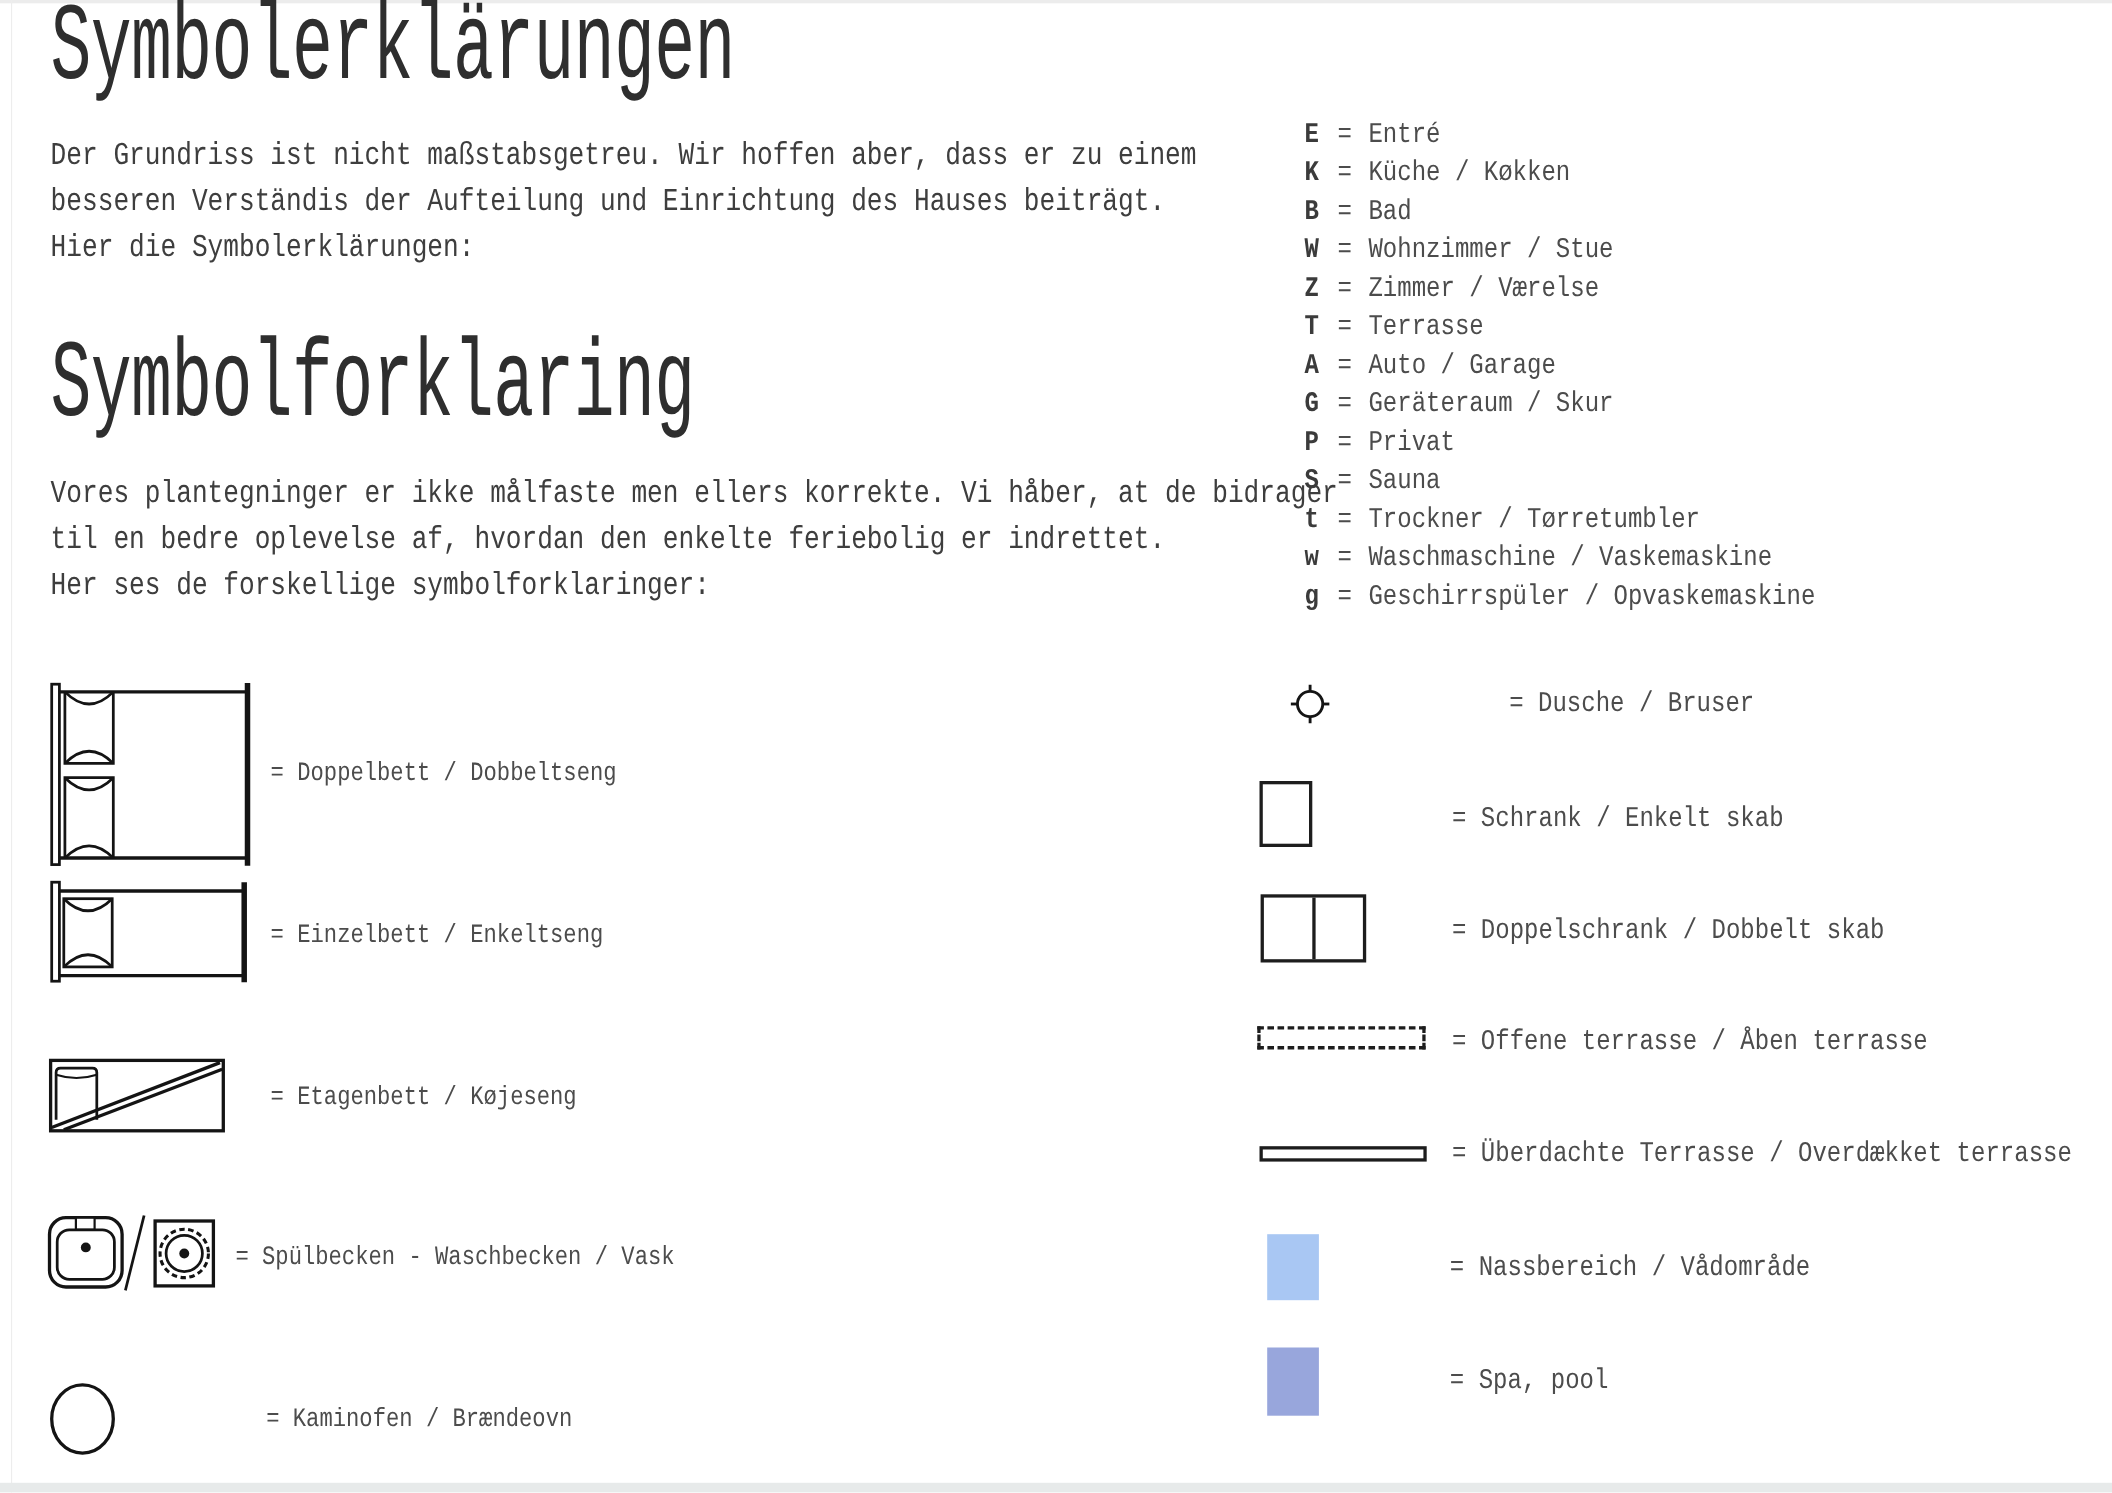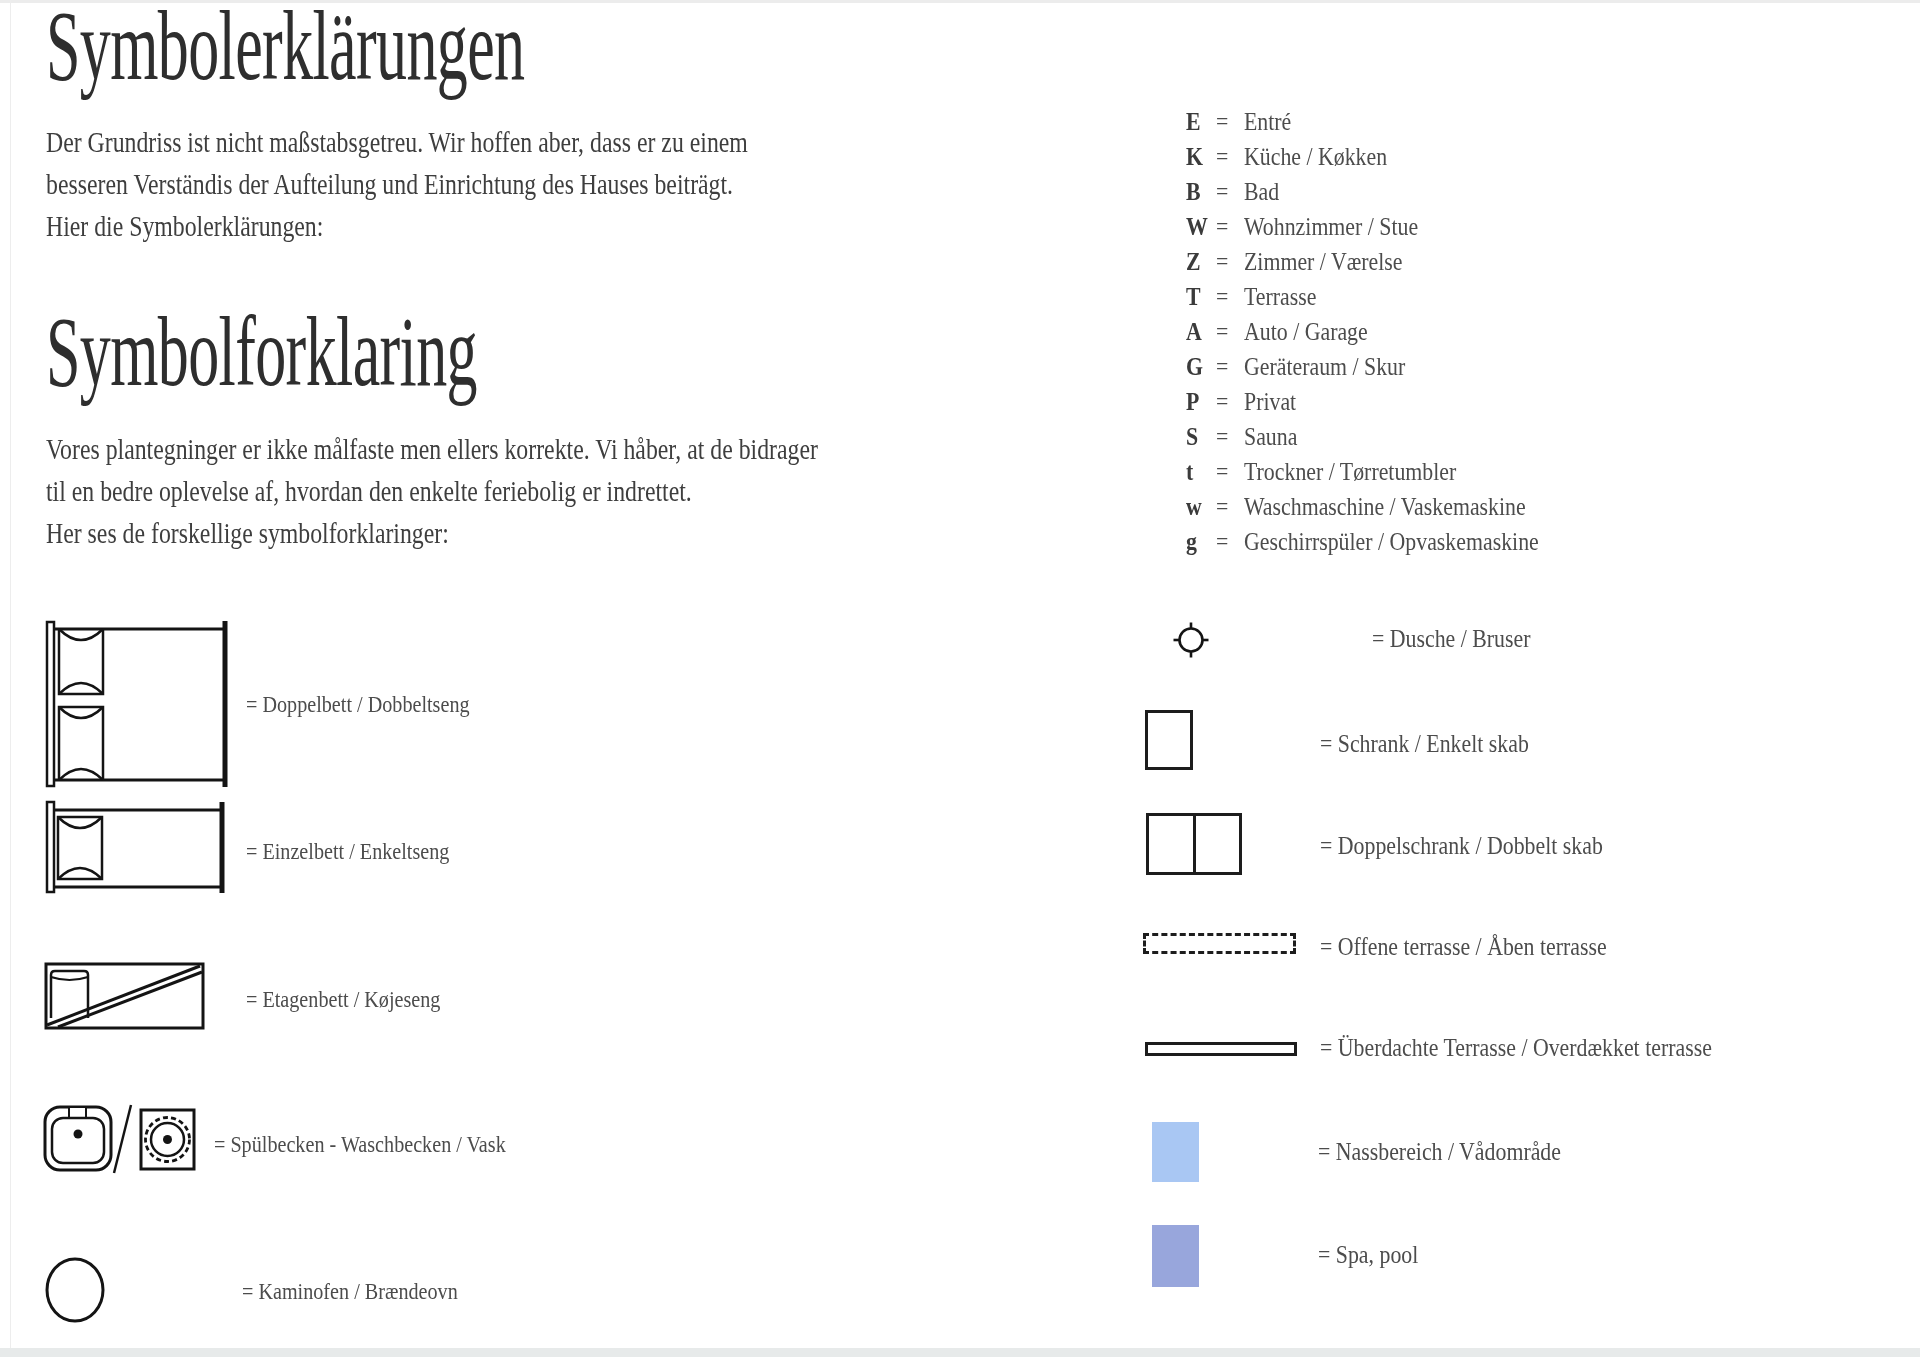--- a/index.html
+++ b/index.html
@@ -1,17 +1,17 @@
 <!DOCTYPE html>
 <html><head>
 <meta charset="utf-8">
 <style>
   html,body{margin:0;padding:0;background:#ffffff;}
   #page{position:relative;width:1920px;height:1357px;background:#ffffff;overflow:hidden;
-        font-family:Liberation Serif, serif;}
+        font-family:Liberation Mono, monospace;}
   .abs{position:absolute;}
   .edge-top{left:0;top:0;width:1920px;height:3px;background:#ececec;}
   .edge-left{left:10px;top:0;width:1px;height:1357px;background:#ededed;}
   .edge-bottom{left:0;top:1348px;width:1920px;height:9px;background:#e7eaea;}
   .big-title{margin:0;font-size:100px;line-height:100px;font-weight:400;color:#2e2e2e;
              transform:scaleX(0.62);transform-origin:left top;white-space:nowrap;letter-spacing:-1px;}
   .para{font-size:29px;line-height:42px;color:#3e3e3e;transform:scaleX(0.82);
         transform-origin:left top;white-space:pre-line;}
   .slabel{font-size:24px;line-height:30px;color:#4c4c4c;transform:scaleX(0.84);
           transform-origin:left top;white-space:nowrap;}

